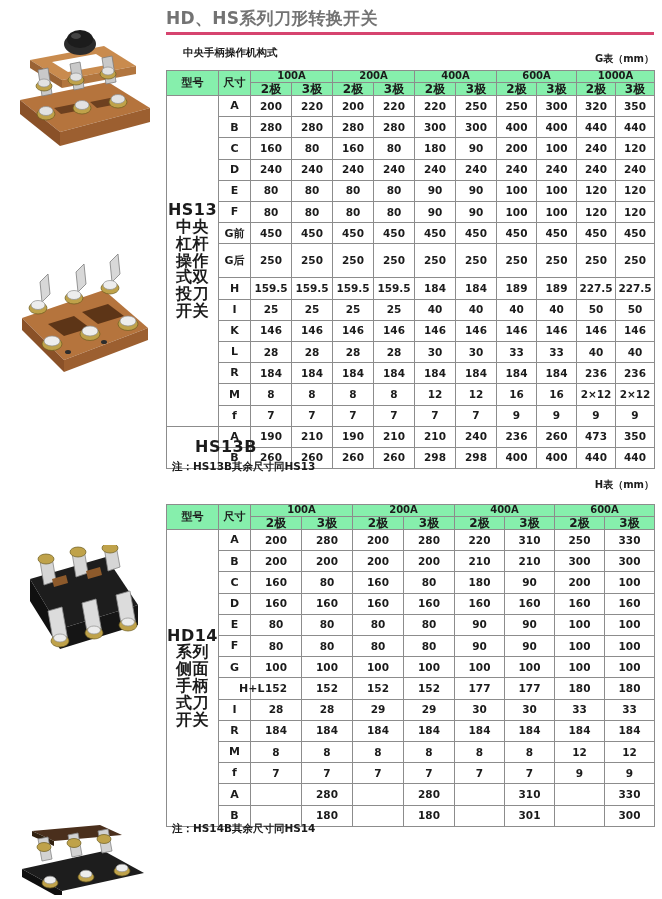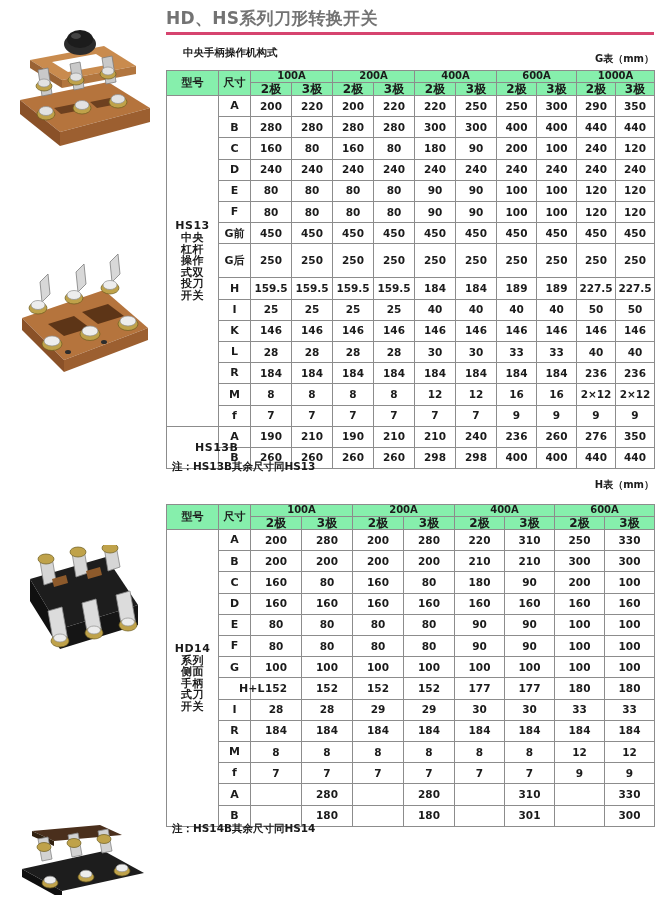--- a/index.html
+++ b/index.html
@@ -70,21 +70,21 @@
   table.spec thead th {
     background: #86efac;
     color: #1b1b1b;
     font-size: 10px;
   }
   table.spec thead th.amp { font-size: 10px; margin-left: 12px; }
   table.spec thead th.pole { font-size: 12px; }
   table.spec thead th.corner { font-size: 11px; }
 
   td.model {
-    font-size: 11px;
+    font-size: 16px;
     line-height: 15px;
     letter-spacing: 0.5px;
     white-space: pre-line;
   }
   td.dim { font-size: 11px; }
   td.val { font-size: 10.5px; }
 
   
   .photo { position:absolute; }
 </style>
@@ -148,21 +148,21 @@
 开关</td>
         <td class="dim" style="height: 21.2px;">A</td>
         <td class="val">200</td>
         <td class="val">220</td>
         <td class="val">200</td>
         <td class="val">220</td>
         <td class="val">220</td>
         <td class="val">250</td>
         <td class="val">250</td>
         <td class="val">300</td>
-        <td class="val">290</td>
+        <td class="val">320</td>
         <td class="val">350</td>
       </tr>
       <tr>
         <td class="dim" style="height: 21.2px;">B</td>
         <td class="val">280</td>
         <td class="val">280</td>
         <td class="val">280</td>
         <td class="val">280</td>
         <td class="val">300</td>
         <td class="val">300</td>
@@ -344,21 +344,21 @@
         <td class="model" rowspan="2" style="white-space: nowrap; padding-left: 28px;">HS13B</td>
         <td class="dim" style="height: 21.2px;">A</td>
         <td class="val">190</td>
         <td class="val">210</td>
         <td class="val">190</td>
         <td class="val">210</td>
         <td class="val">210</td>
         <td class="val">240</td>
         <td class="val">236</td>
         <td class="val">260</td>
-        <td class="val">276</td>
+        <td class="val">473</td>
         <td class="val">350</td>
       </tr>
       <tr>
         <td class="dim" style="height: 21.2px;">B</td>
         <td class="val">260</td>
         <td class="val">260</td>
         <td class="val">260</td>
         <td class="val">260</td>
         <td class="val">298</td>
         <td class="val">298</td>

